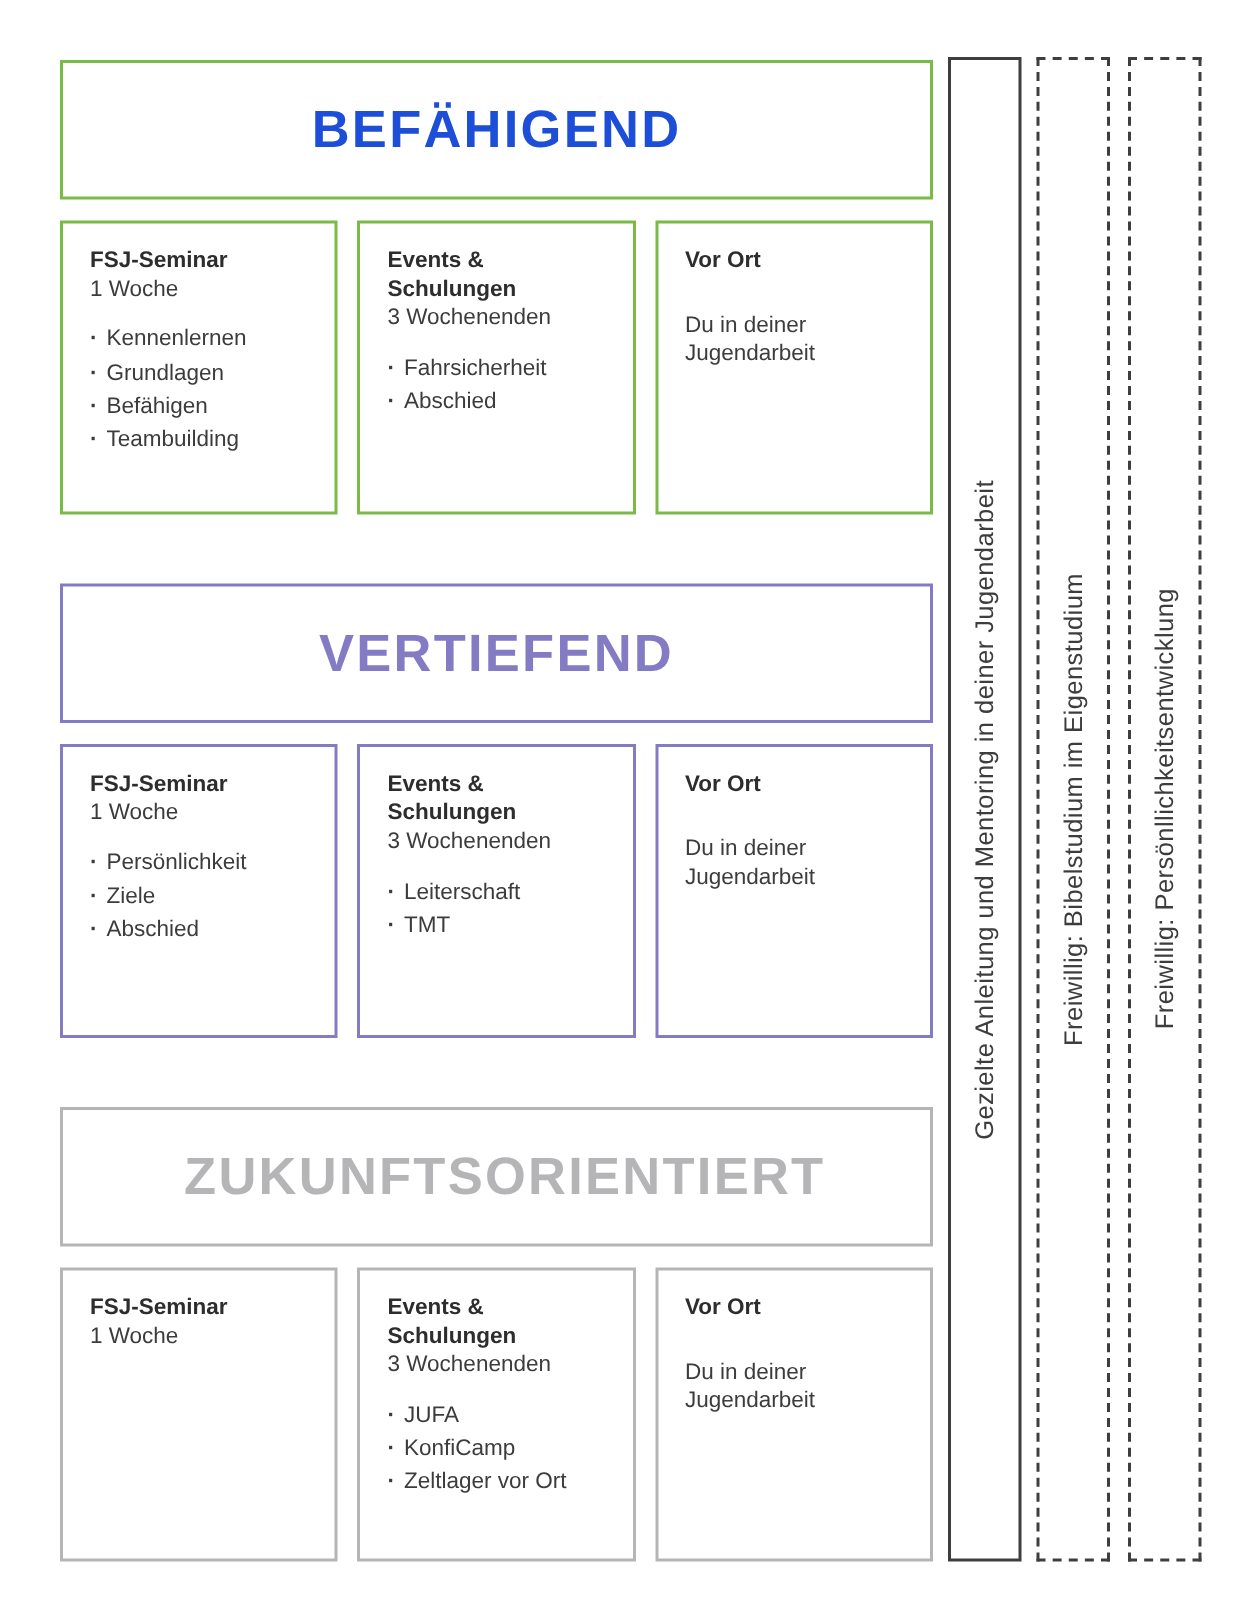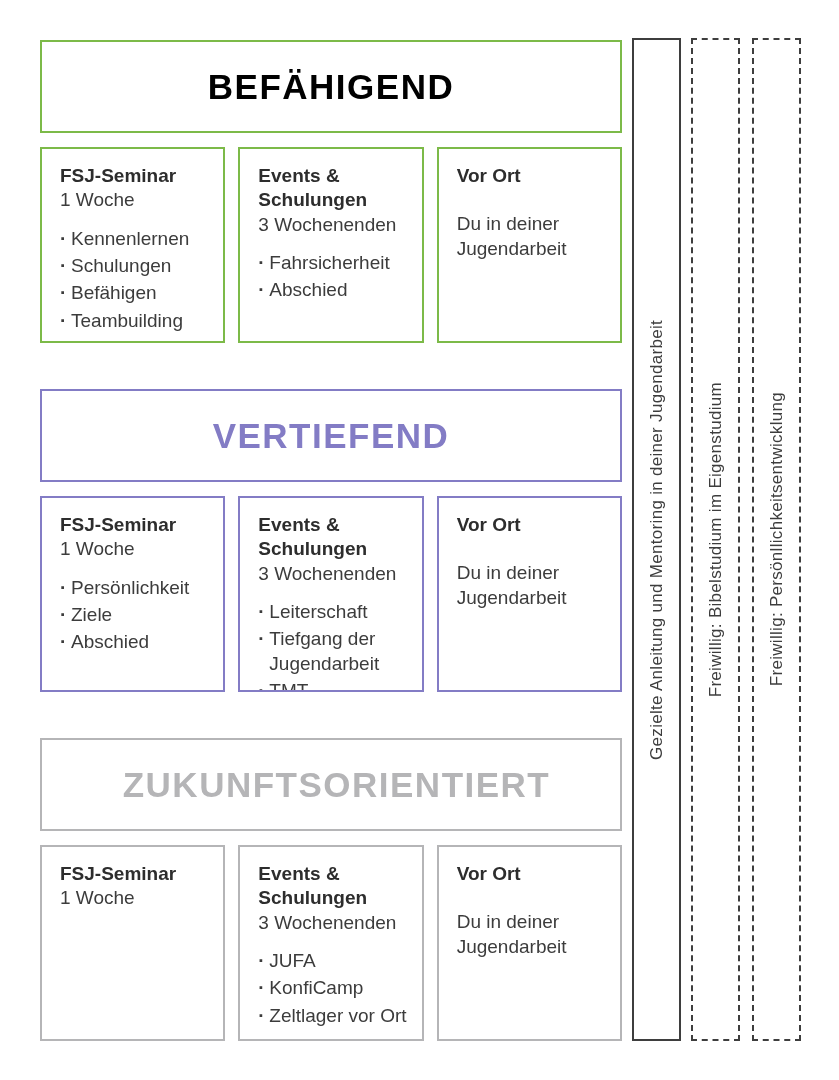--- a/index.html
+++ b/index.html
@@ -25,21 +25,21 @@
   .box-row {
     display: flex; gap: 13px;
     height: 196px;
     margin-bottom: 46px;
   }
   .box {
     box-sizing: border-box;
     flex: 1 1 0;
     border: 2px solid;
     padding: 15px 12px 12px 18px;
-    font-size: 19px; line-height: 1.28;
+    font-size: 15px; line-height: 1.28;
     color: #3c3c3c;
     overflow: hidden;
   }
   .box-title { font-weight: 700; color: #2d2d2d; }
   .box-subtitle { }
   .box-body { margin-top: 24px; }
   ul.box-items { margin: 14px 0 0 0; padding: 0; list-style: none; }
   ul.box-items li { position: relative; padding-left: 11px; margin: 0 0 3px 0; }
   ul.box-items li::before { content: "\00B7"; position: absolute; left: 0; font-weight: 700; }
   ul.box-items li.flush { padding-left: 0; white-space: pre-line; }
@@ -60,30 +60,30 @@
     color: #3d3d3d;
     letter-spacing: 0.3px;
   }
 </style>
 </head>
 <body>
 
 <div class="page">
   <div class="main" id="sections-root">
       <div class="section">
-        <div class="section-header" style="border-color: rgb(124, 186, 72); color: #000000;">
+        <div class="section-header" style="border-color: rgb(124, 186, 72); color: #1d4ed8;">
           <span>BEFÄHIGEND</span>
         </div>
         <div class="box-row">
           <div class="box" style="border-color: rgb(124, 186, 72);">
             <div class="box-title">FSJ-Seminar</div>
             <div class="box-subtitle">1 Woche</div>
             <ul class="box-items">
               <li>Kennenlernen</li>
-              <li>Schulungen</li>
+              <li>Grundlagen</li>
               <li>Befähigen</li>
               <li>Teambuilding</li>
             </ul>
           </div>
           <div class="box" style="border-color: rgb(124, 186, 72);">
             <div class="box-title">Events &amp; Schulungen</div>
             <div class="box-subtitle">3 Wochenenden</div>
             <ul class="box-items">
               <li>Fahrsicherheit</li>
               <li>Abschied</li>
@@ -107,21 +107,20 @@
               <li>Persönlichkeit</li>
               <li>Ziele</li>
               <li>Abschied</li>
             </ul>
           </div>
           <div class="box" style="border-color: rgb(131, 124, 197);">
             <div class="box-title">Events &amp; Schulungen</div>
             <div class="box-subtitle">3 Wochenenden</div>
             <ul class="box-items">
               <li>Leiterschaft</li>
-              <li>Tiefgang der Jugendarbeit</li>
               <li>TMT</li>
             </ul>
           </div>
           <div class="box" style="border-color: rgb(131, 124, 197);">
             <div class="box-title">Vor Ort</div>
             <div class="box-body">Du in deiner Jugendarbeit</div>
           </div>
         </div>
       </div>
       <div class="section">

